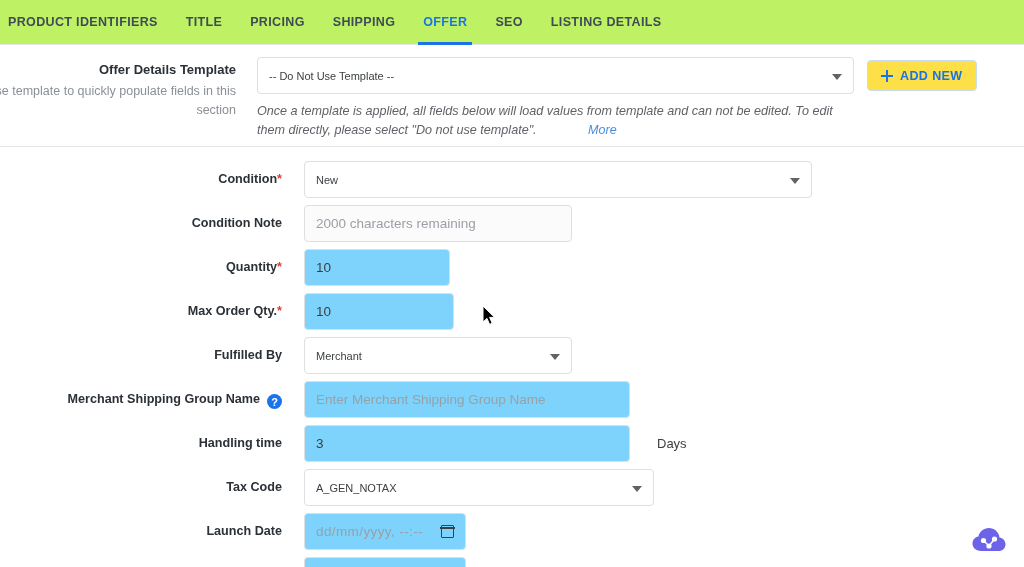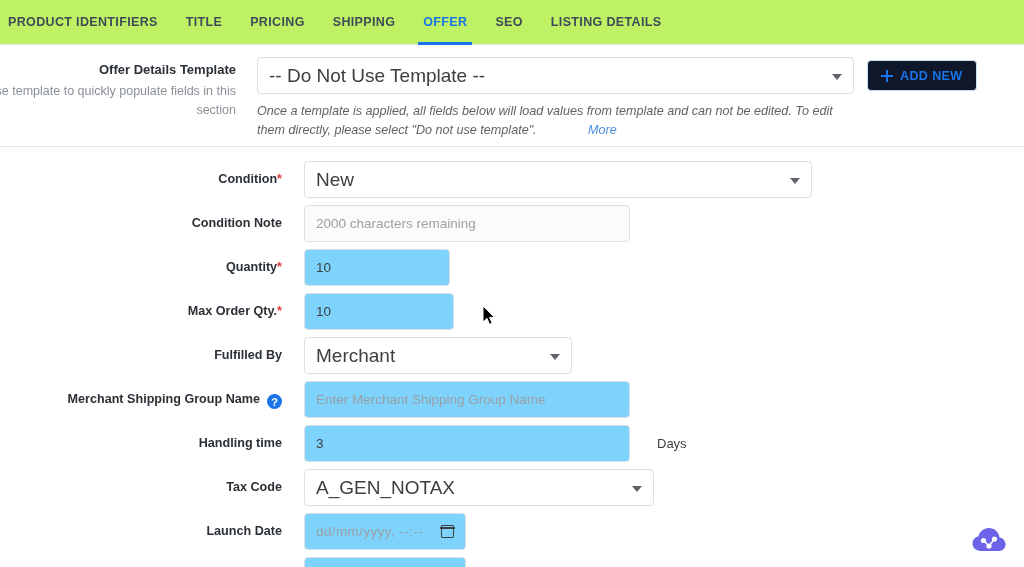--- a/index.html
+++ b/index.html
@@ -92,21 +92,21 @@
   .select-box {
     position: relative;
     box-sizing: border-box;
     height: 37px;
     border: 1px solid #dcdfe3;
     border-radius: 4px;
     background: #fff;
     display: flex;
     align-items: center;
     padding: 0 30px 0 11px;
-    font-size: 19px;
+    font-size: 11px;
     color: #3c4043;
     cursor: pointer;
   }
   .caret {
     position: absolute;
     right: 11px;
     top: 50%;
     margin-top: -2px;
     width: 0; height: 0;
     border-left: 5px solid transparent;
@@ -114,21 +114,21 @@
     border-top: 6px solid #5f6368;
   }
   .tpl-select { width: 597px; }
   .addnew-btn {
     box-sizing: border-box;
     height: 31px;
     margin-top: 3px;
     padding: 0 13px;
     border: 1px solid #c9dcf5;
     border-radius: 4px;
-    background: #0f172a;
+    background: #fde047;
     color: #1a73e8;
     font-size: 12.5px;
     font-weight: bold;
     letter-spacing: .4px;
     display: inline-flex;
     align-items: center;
     gap: 7px;
     cursor: pointer;
     white-space: nowrap;
   }
@@ -245,21 +245,21 @@
     content: "";
     position: absolute;
     left: -1.6px; right: -1.6px;
     top: 1px;
     height: 2px;
     background: #3c4043;
   }
 
   
   .w-condition { width: 508px; }
-  .w-note      { width: 326px; }
+  .w-note      { width: 268px; }
   .w-qty       { width: 146px; }
   .w-maxqty    { width: 150px; }
   .w-fulfilled { width: 268px; }
   .w-shipgroup { width: 326px; }
   .w-handling  { width: 326px; }
   .w-taxcode   { width: 350px; }
   .w-date      { width: 162px; }
 
   
   .cursor {

